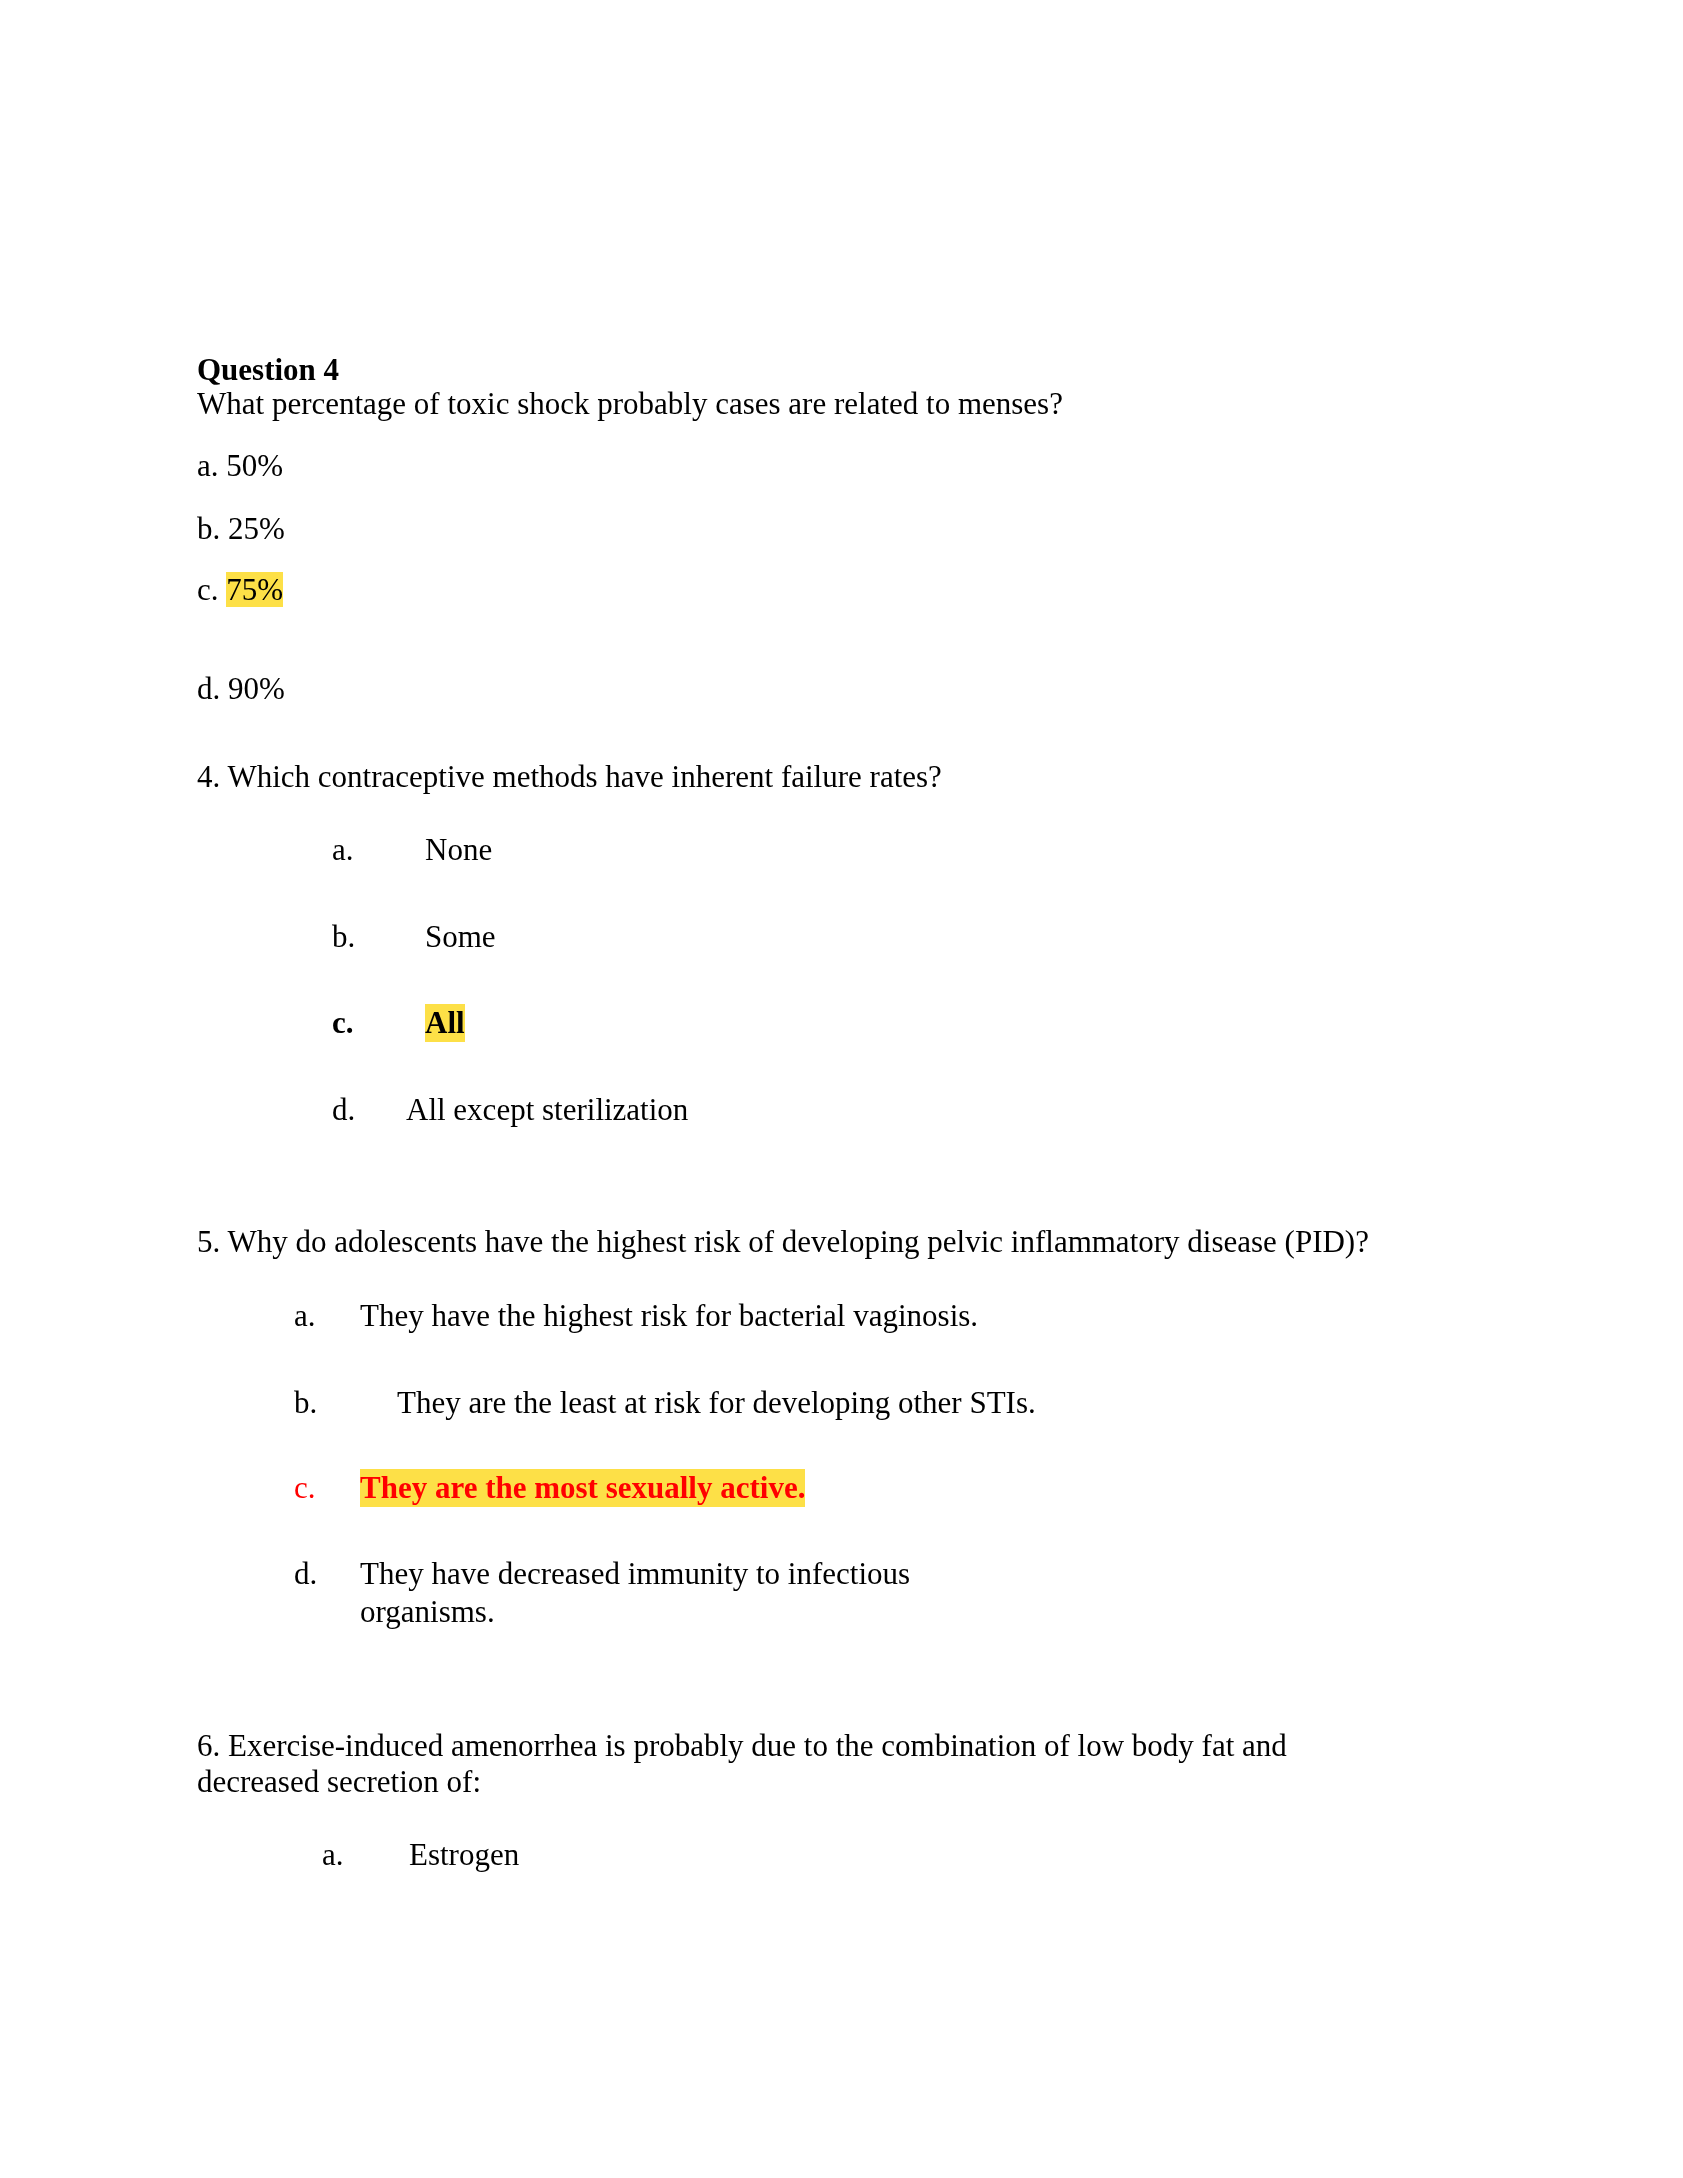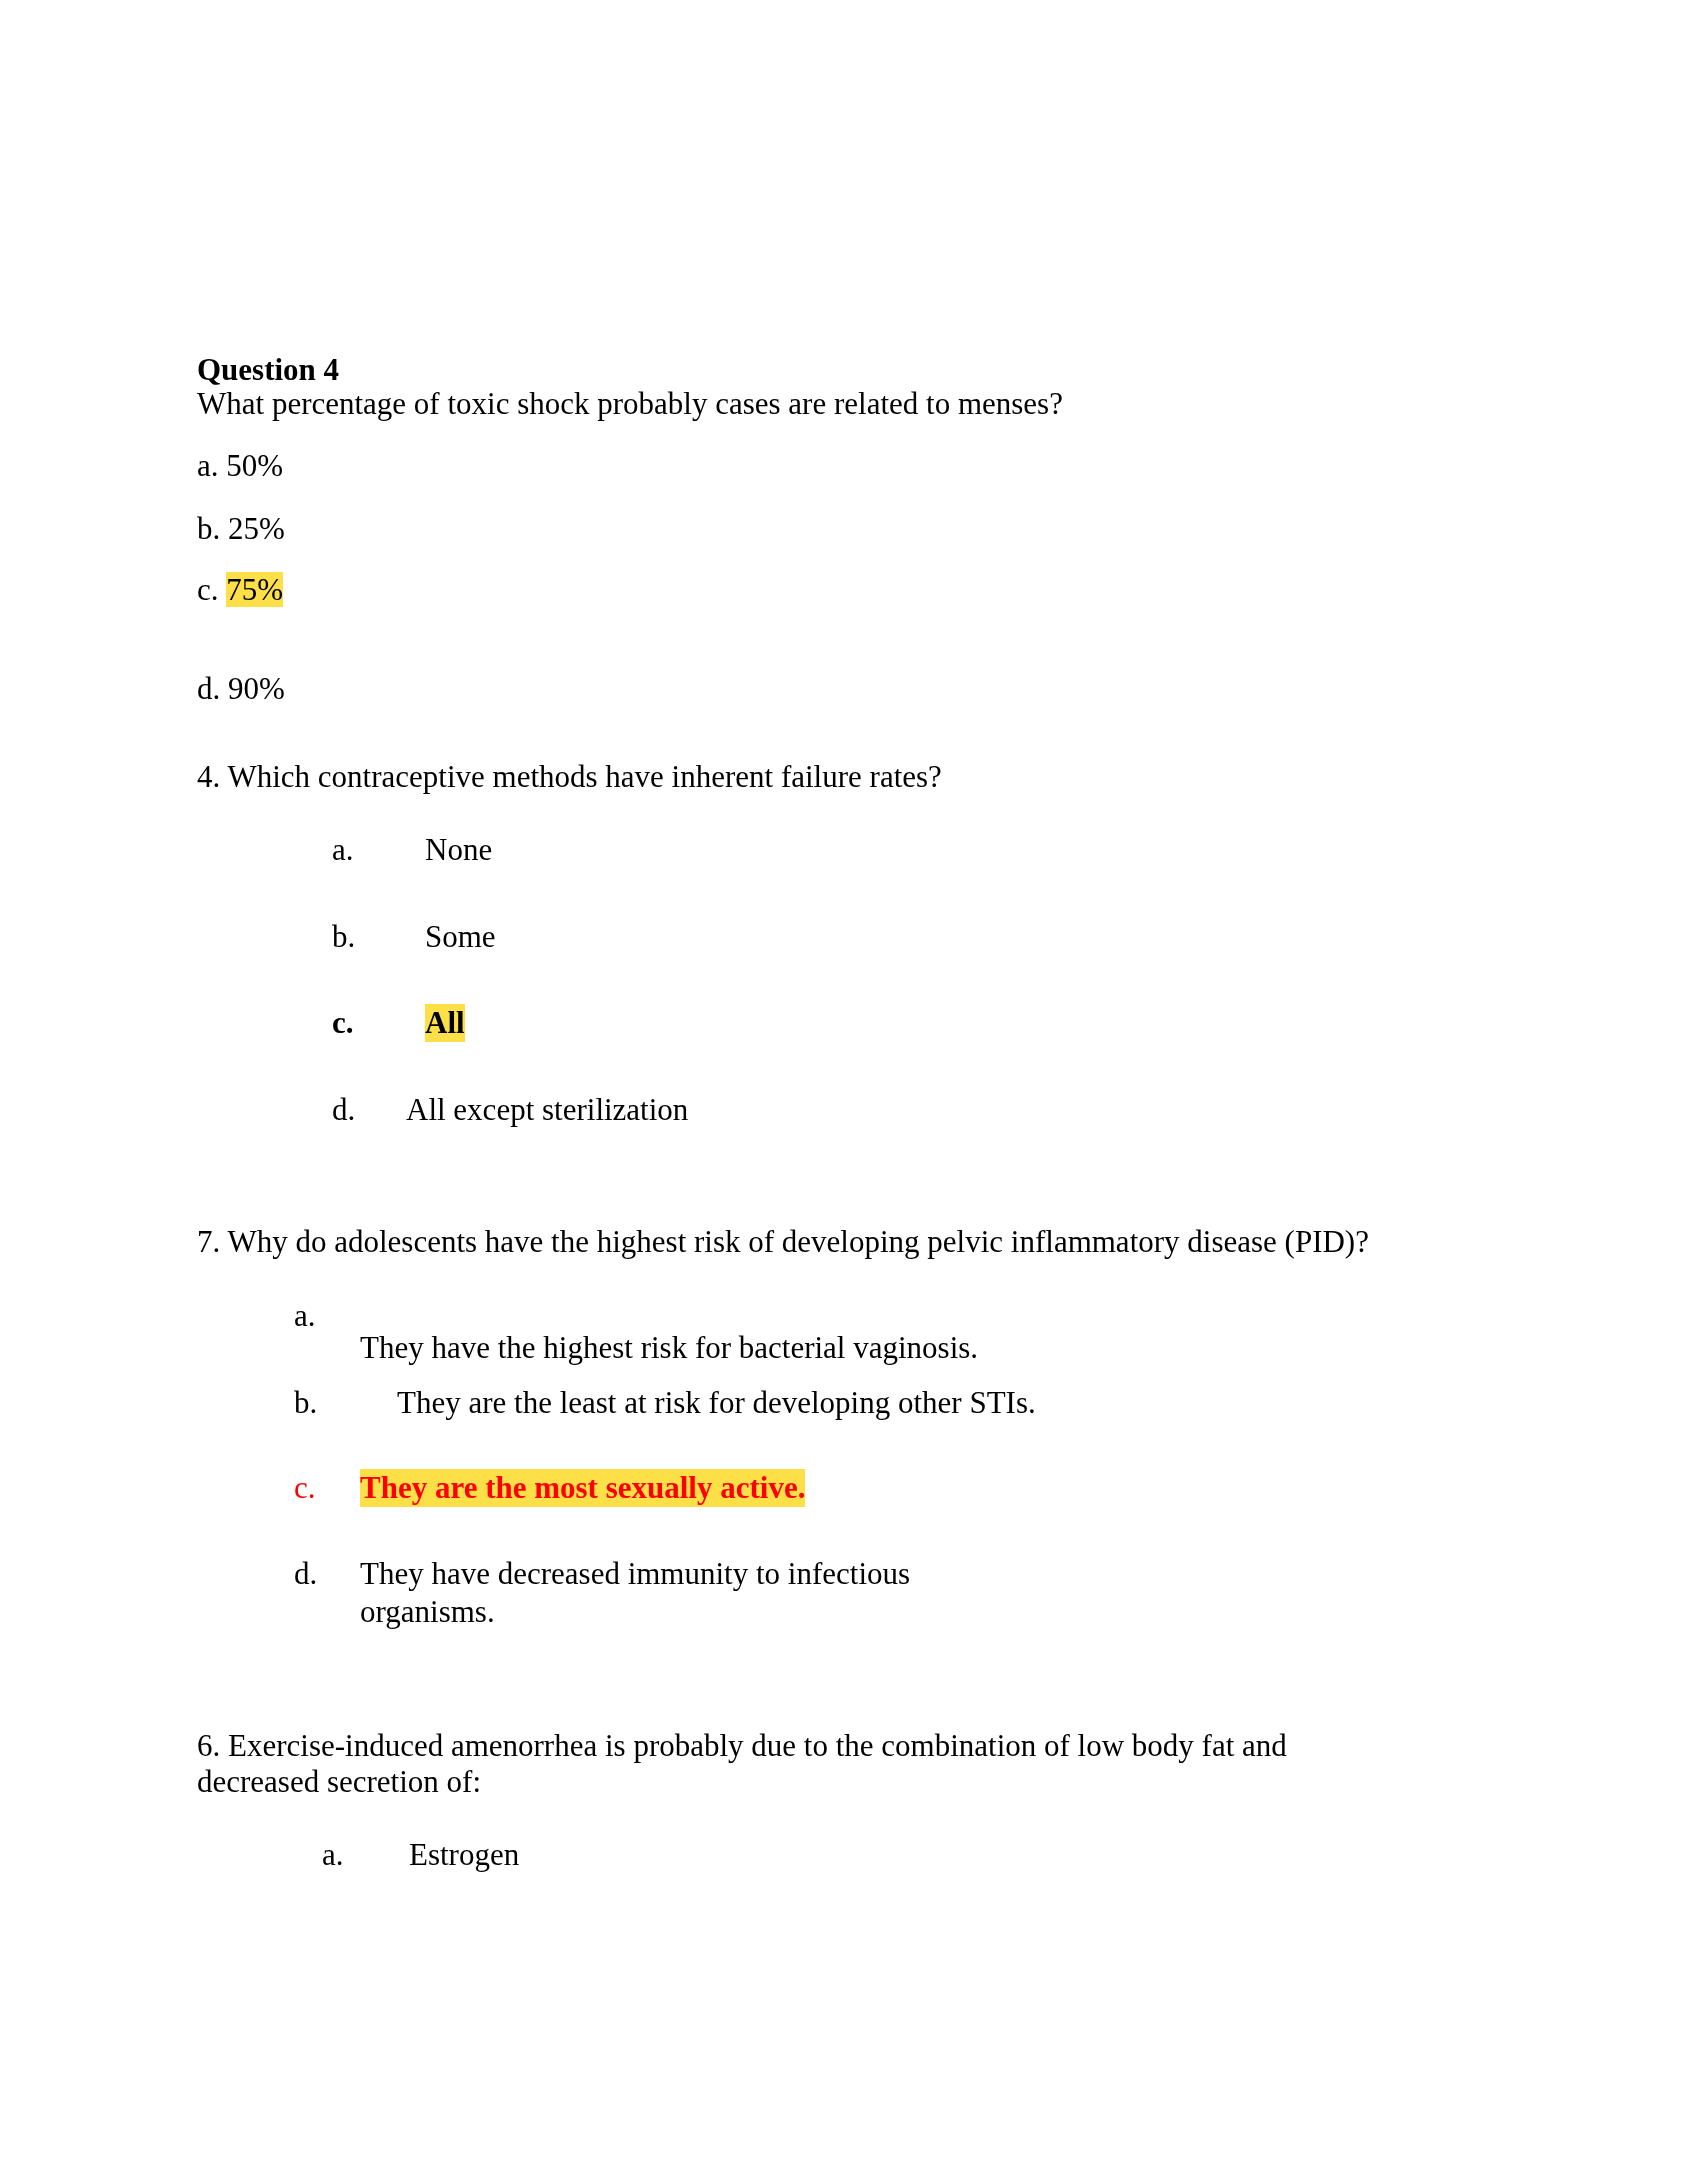--- a/index.html
+++ b/index.html
@@ -39,24 +39,24 @@
 
 <div class="t" style="left:332px; top:918px;">b.</div>
 <div class="t" style="left:425px; top:918px;">Some</div>
 
 <div class="t bold" style="left:332px; top:1004px;">c.</div>
 <div class="t bold hl" style="left:425px; top:1004px;">All</div>
 
 <div class="t" style="left:332px; top:1091px;">d.</div>
 <div class="t" style="left:406px; top:1091px;">All except sterilization</div>
 
-<div class="t" style="left:197px; top:1223px;">7. Why do adolescents have the highest risk of developing pelvic inflammatory disease (PID)?</div>
+<div class="t" style="left:197px; top:1223px;">5. Why do adolescents have the highest risk of developing pelvic inflammatory disease (PID)?</div>
 
 <div class="t" style="left:294px; top:1297px;">a.</div>
-<div class="t" style="left:360px; top:1297px;margin-top:32px;">They have the highest risk for bacterial vaginosis.</div>
+<div class="t" style="left:360px; top:1297px;">They have the highest risk for bacterial vaginosis.</div>
 
 <div class="t" style="left:294px; top:1384px;">b.</div>
 <div class="t" style="left:360px; top:1384px;margin-left:37px;">They are the least at risk for developing other STIs.</div>
 
 <div class="t red" style="left:294px; top:1469px;">c.</div>
 <div class="t red bold hl" style="left:360px; top:1469px;">They are the most sexually active.</div>
 
 <div class="t" style="left:294px; top:1555px;">d.</div>
 <div class="t" style="left:360px; top:1555px;">They have decreased immunity to infectious</div>
 <div class="t" style="left:360px; top:1593px;">organisms.</div>

